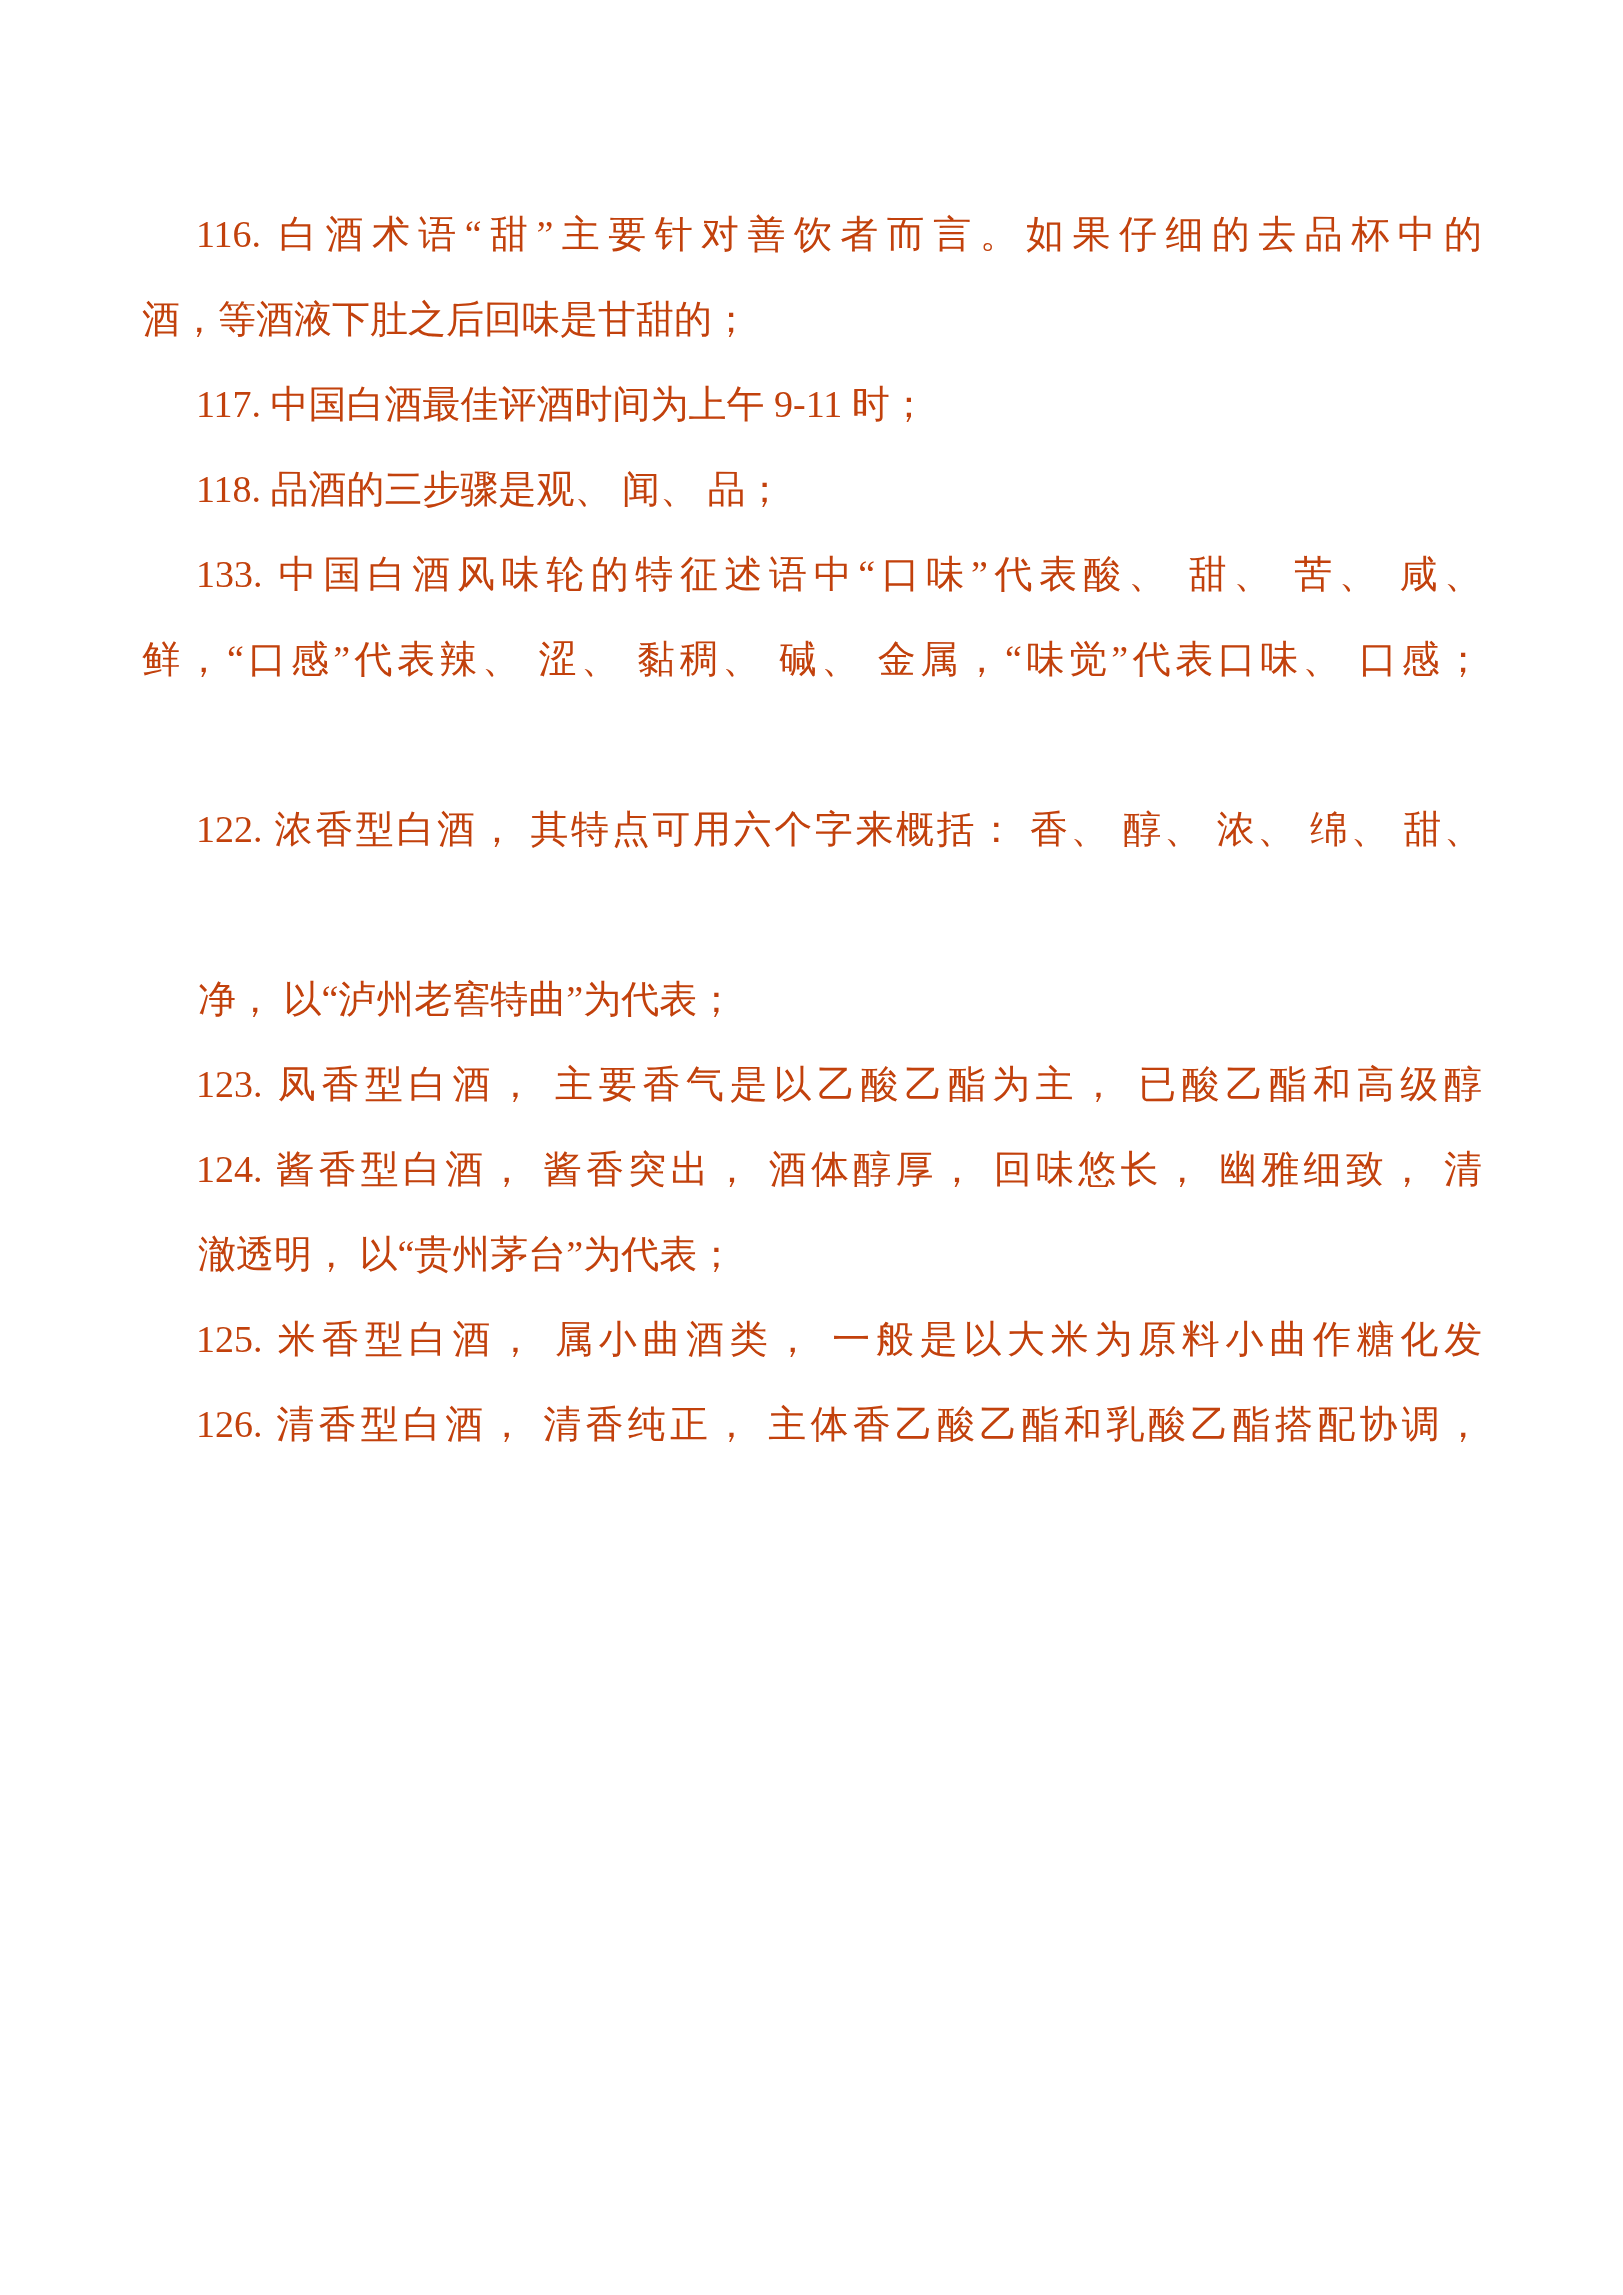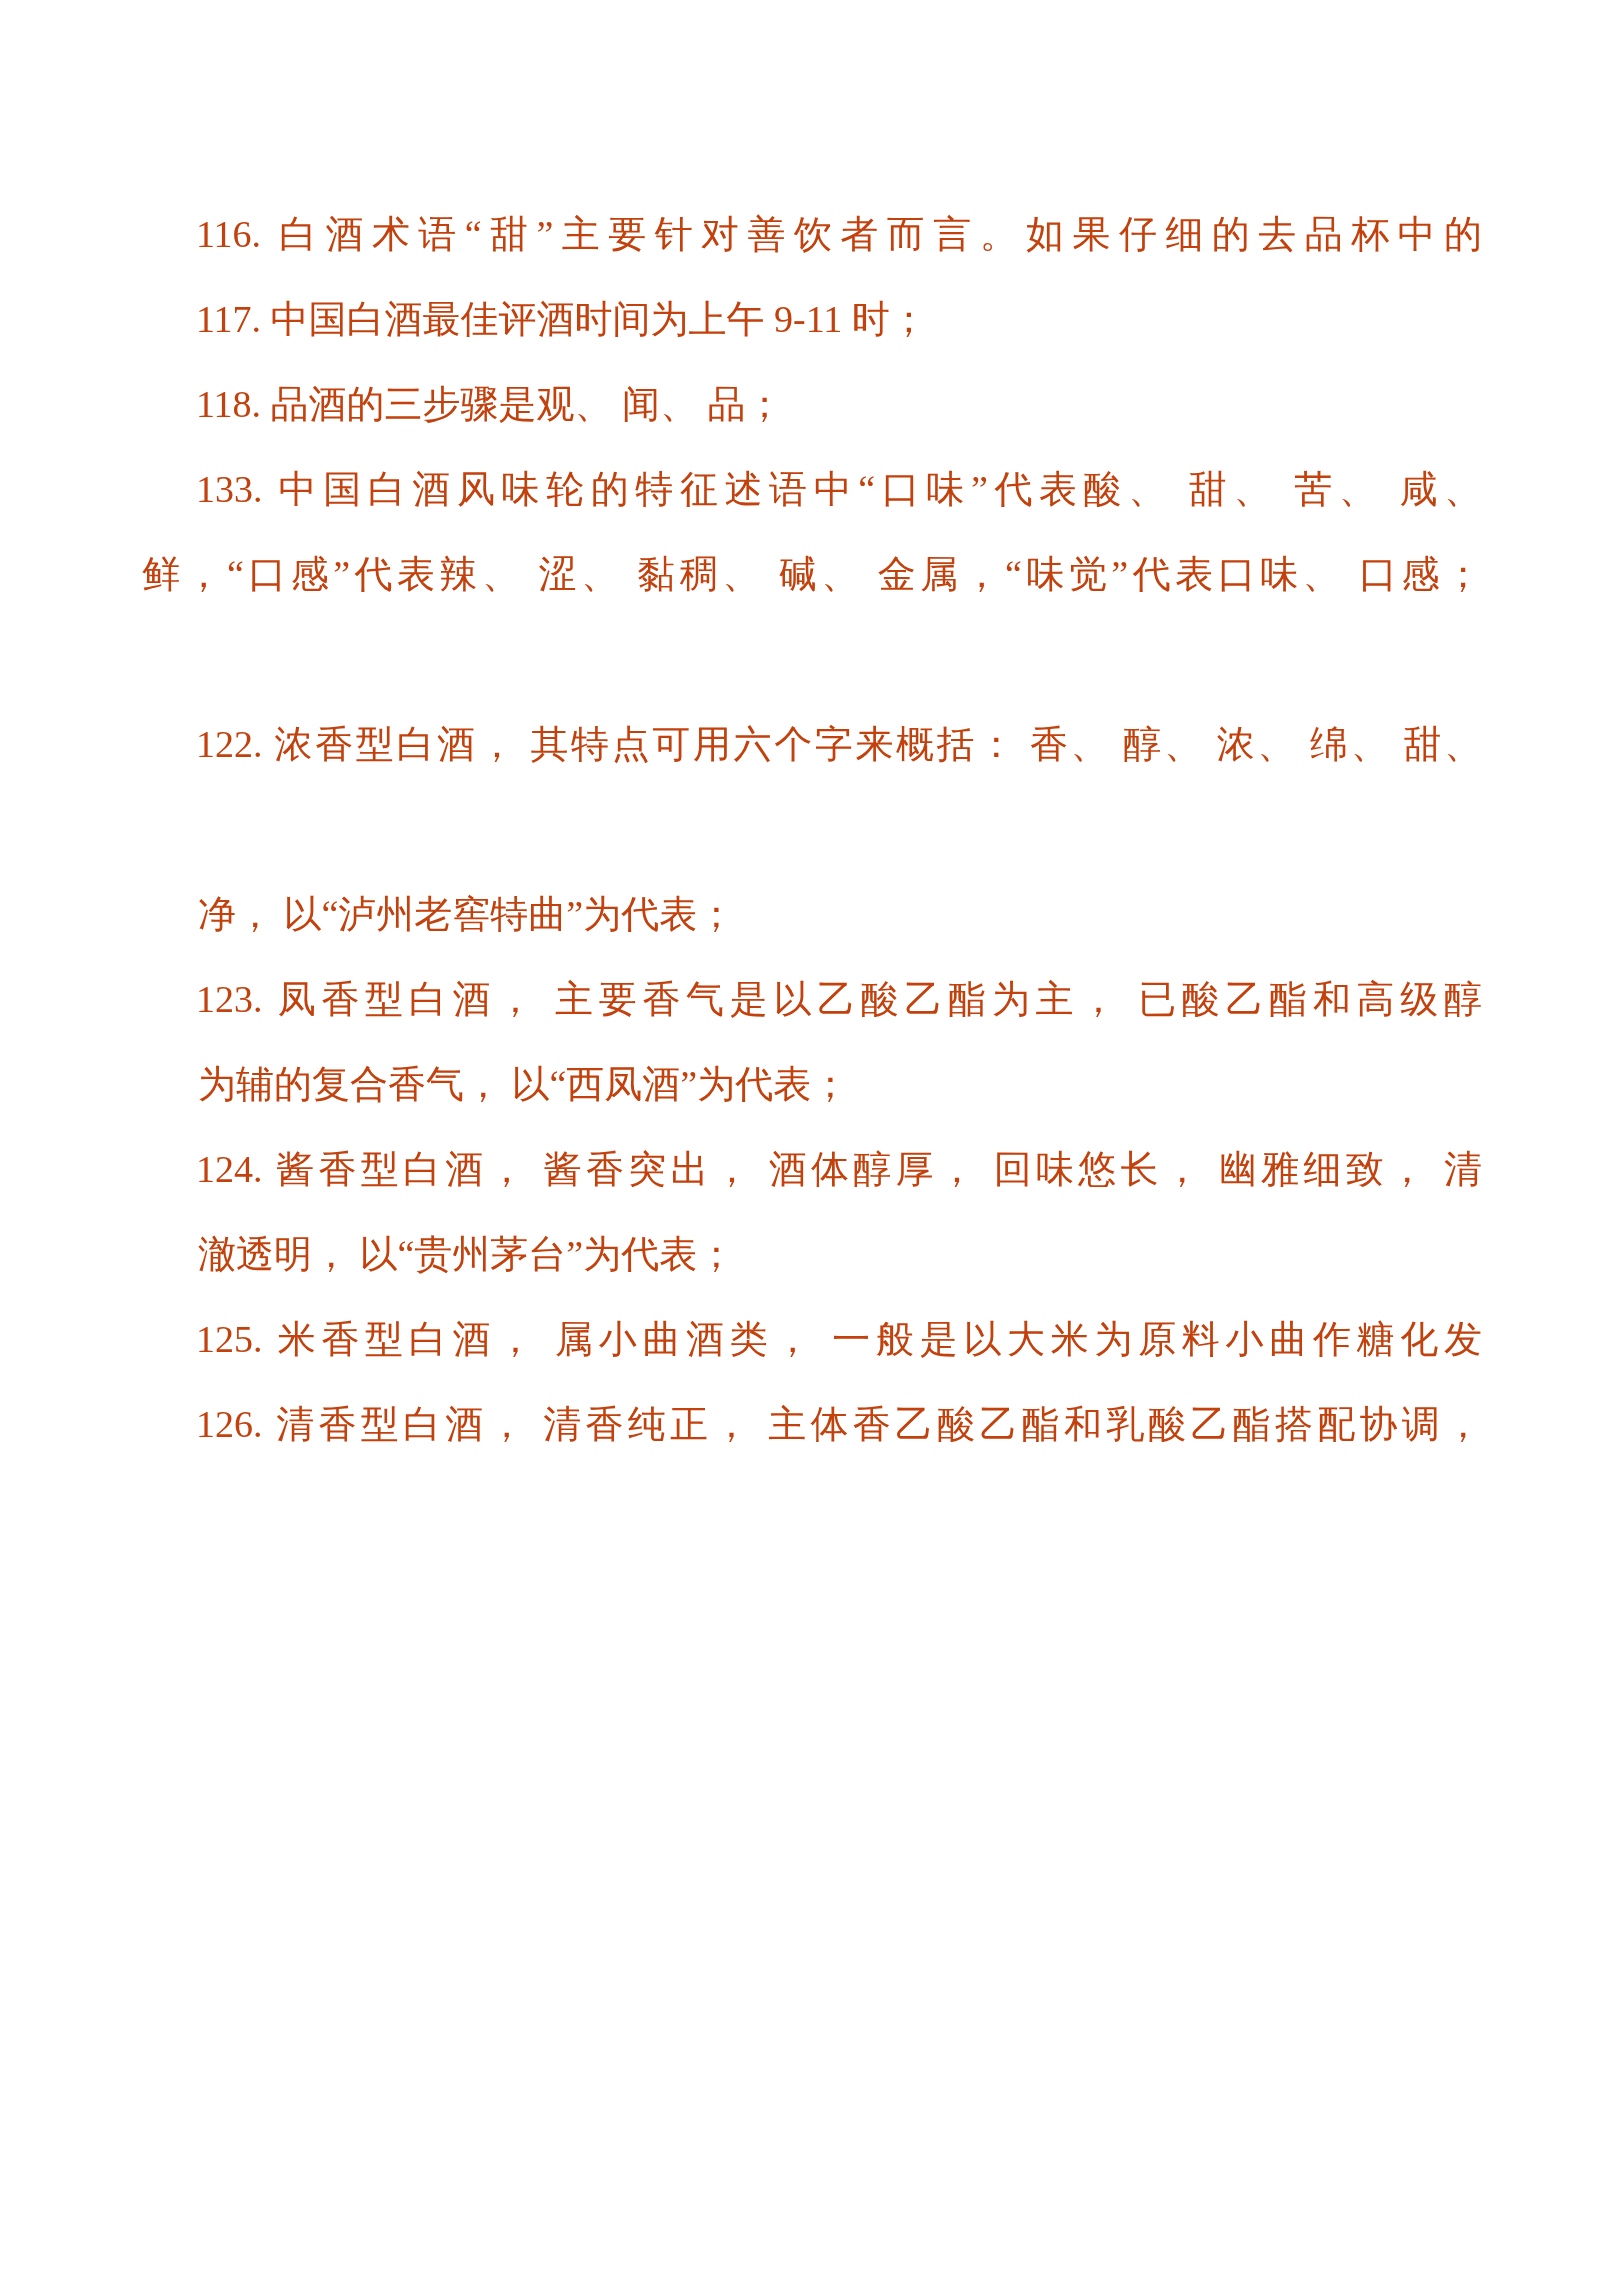--- a/index.html
+++ b/index.html
@@ -40,30 +40,30 @@
   .ind-h2   { padding-left: 79px; }
   .ind-h3   { padding-left: 71px; }
   .line.blank { height: 85px; }
 </style>
 </head>
 <body>
 
 <div class="page">
   <div class="content">
       <div class="line justify ind-item">116. 白酒术语“甜”主要针对善饮者而言。如果仔细的去品杯中的</div>
+      <div class="line">酒，等酒液下肚之后回味是甘甜的；</div>
       <div class="line ind-item">117. 中国白酒最佳评酒时间为上午 9-11 时；</div>
       <div class="line ind-item">118. 品酒的三步骤是观、 闻、 品；</div>
       <div class="line justify ind-item">133. 中国白酒风味轮的特征述语中“口味”代表酸、 甜、 苦、 咸、</div>
       <div class="line justify">鲜，“口感”代表辣、 涩、 黏稠、 碱、 金属，“味觉”代表口味、 口感；</div>
       <div class="line blank"></div>
       <div class="line justify ind-item">122. 浓香型白酒， 其特点可用六个字来概括： 香、 醇、 浓、 绵、 甜、</div>
       <div class="line blank"></div>
       <div class="line ind-h1">净， 以“泸州老窖特曲”为代表；</div>
       <div class="line justify ind-item">123. 凤香型白酒， 主要香气是以乙酸乙酯为主， 已酸乙酯和高级醇</div>
-      <div class="line ind-h1">为辅的复合香气， 以“西凤酒”为代表；</div>
       <div class="line justify ind-item">124. 酱香型白酒， 酱香突出， 酒体醇厚， 回味悠长， 幽雅细致， 清</div>
       <div class="line ind-h1">澈透明， 以“贵州茅台”为代表；</div>
       <div class="line justify ind-item">125. 米香型白酒， 属小曲酒类， 一般是以大米为原料小曲作糖化发</div>
       <div class="line justify ind-item">126. 清香型白酒， 清香纯正， 主体香乙酸乙酯和乳酸乙酯搭配协调，</div>
       <div class="line blank"></div>
     </div>
 </div>
 
 
 </body></html>

